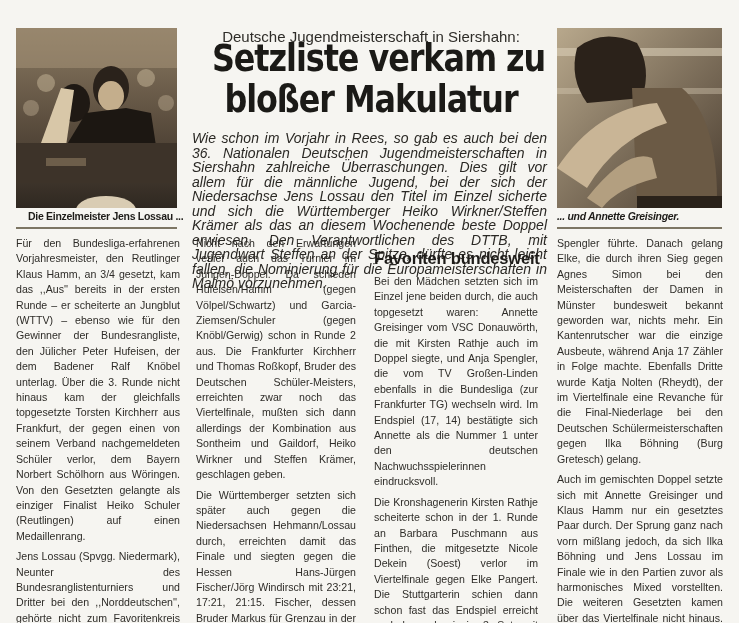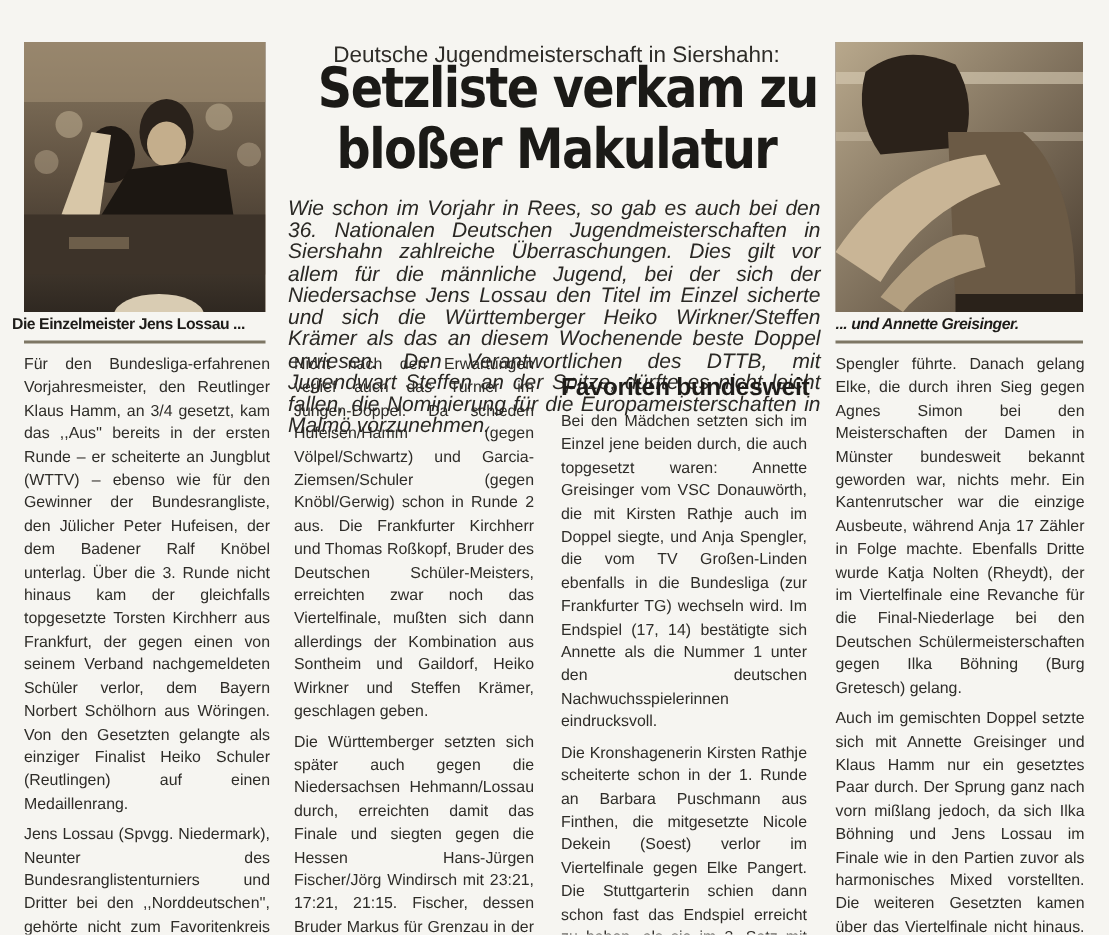--- a/index.html
+++ b/index.html
@@ -19,21 +19,21 @@
     #photo-left { left: 16px; top: 28px; width: 161px; height: 180px; }
     #photo-right { left: 557px; top: 28px; width: 165px; height: 180px; }
     .caption {
       position: absolute;
       font-weight: bold;
       font-size: 10.5px;
       letter-spacing: -0.3px;
       color: #1e1c19;
       white-space: nowrap;
     }
-    #caption-left { left: 8px; top: 210px; }
+    #caption-left { left: 28px; top: 210px; }
     #caption-right { left: 557px; top: 210px; font-style: italic; }
     .rule {
       position: absolute;
       height: 2px;
       background: #7d7664;
     }
     #rule-left { left: 16px; top: 227px; width: 161px; }
     #rule-right { left: 557px; top: 227px; width: 165px; }
 
     #kicker {

